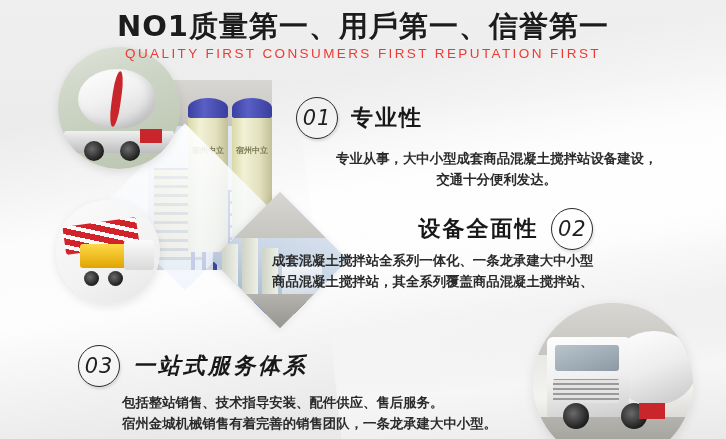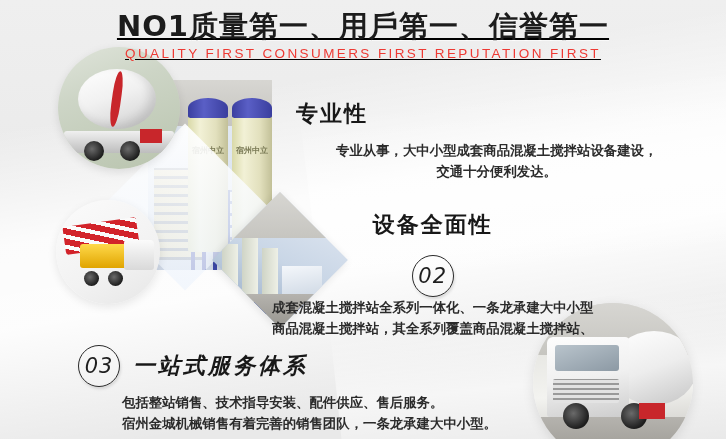--- a/index.html
+++ b/index.html
@@ -28,21 +28,21 @@
     background:linear-gradient(180deg,rgba(255,255,255,0) 0%,rgba(255,255,255,.75) 55%,rgba(255,255,255,0) 100%);
     transform:rotate(-7deg);transform-origin:0 0;
   }
   .band-c{
     left:330px;top:330px;width:520px;height:150px;
     background:linear-gradient(180deg,rgba(255,255,255,.0) 0%,rgba(255,255,255,.6) 50%,rgba(255,255,255,0) 100%);
     transform:rotate(-6deg);transform-origin:0 0;
   }
 
   
-  .title-wrap{position:absolute;left:0;top:8px;width:726px;text-align:center;text-decoration:underline;}
+  .title-wrap{position:absolute;left:0;top:8px;width:726px;text-align:center;}
   .title-main{
     font-family:"DejaVu Sans","Liberation Sans",sans-serif;
     font-weight:bold;font-size:29px;color:#1c1c1c;
     letter-spacing:1px;line-height:36px;white-space:nowrap;
     text-shadow:0 1px 0 rgba(255,255,255,.6);
   }
   .title-sub{
     font-family:"Liberation Sans","DejaVu Sans",sans-serif;
     font-size:13.5px;color:#ee3a34;letter-spacing:2.4px;
     line-height:20px;white-space:nowrap;font-weight:500;
@@ -71,21 +71,21 @@
   .sect-body{
     font-size:13.4px;color:#2b2b2b;line-height:21px;
     font-weight:bold;white-space:nowrap;
   }
   .sect-body div{white-space:nowrap;}
 
   #sect1{left:296px;top:97px;}
   #sect1 .sect-body{margin-top:9px;margin-left:40px;text-align:center;}
 
   #sect2{left:272px;top:208px;}
-  #sect2 .sect-head{justify-content:flex-end;flex-direction:column;}
+  #sect2 .sect-head{justify-content:flex-end;}
   #sect2 .sect-body{}
 
   #sect3{left:78px;top:345px;}
   #sect3 .sect-body{margin-top:5px;margin-left:44px;}
 
   
   .photo{position:absolute;overflow:hidden;}
 
   
   #ph-mixer{
@@ -281,20 +281,21 @@
     <div style="position:absolute;right:28px;bottom:44px;width:26px;height:16px;background:#c8262b;"></div>
   </div>
 
   <div class="title-wrap">
     <div class="title-main">NO1质量第一、用戶第一、信誉第一</div>
     <div class="title-sub">QUALITY FIRST CONSUMERS FIRST REPUTATION FIRST</div>
   </div>
 
   <div class="sect" id="sect1">
     <div class="sect-head">
+      <div class="num-circle">01</div>
       <div class="sect-title">专业性</div>
     </div>
     <div class="sect-body">
       <div>专业从事，大中小型成套商品混凝土搅拌站设备建设，</div>
       <div>交通十分便利发达。</div>
     </div>
   </div>
 
   <div class="sect" id="sect2">
     <div class="sect-head">

